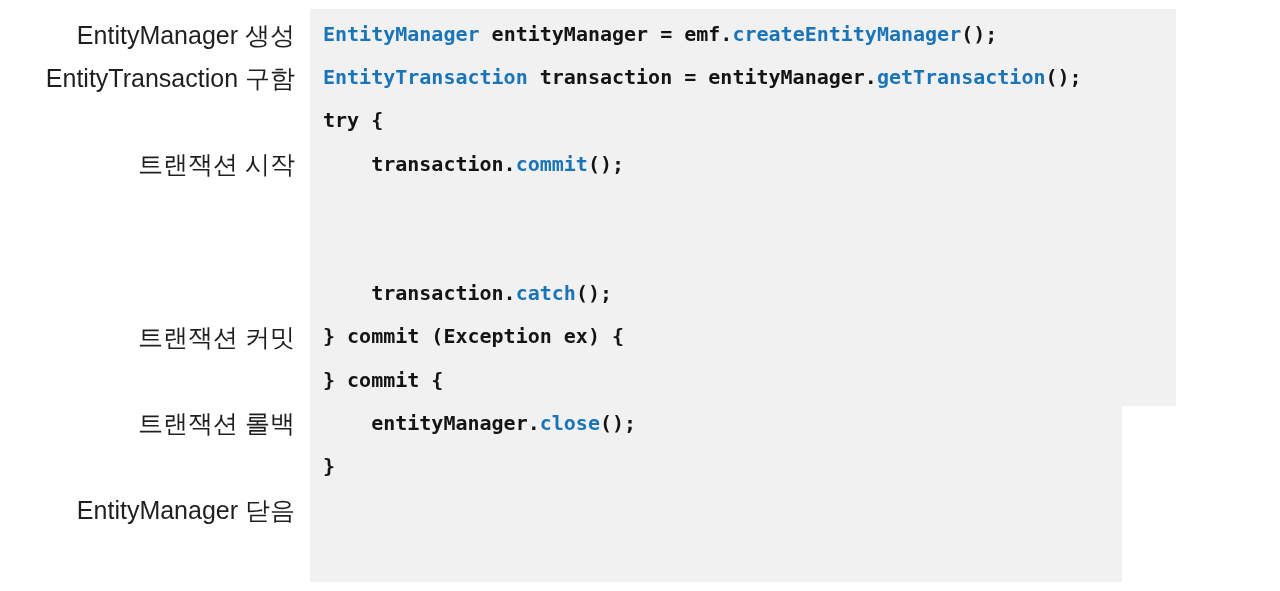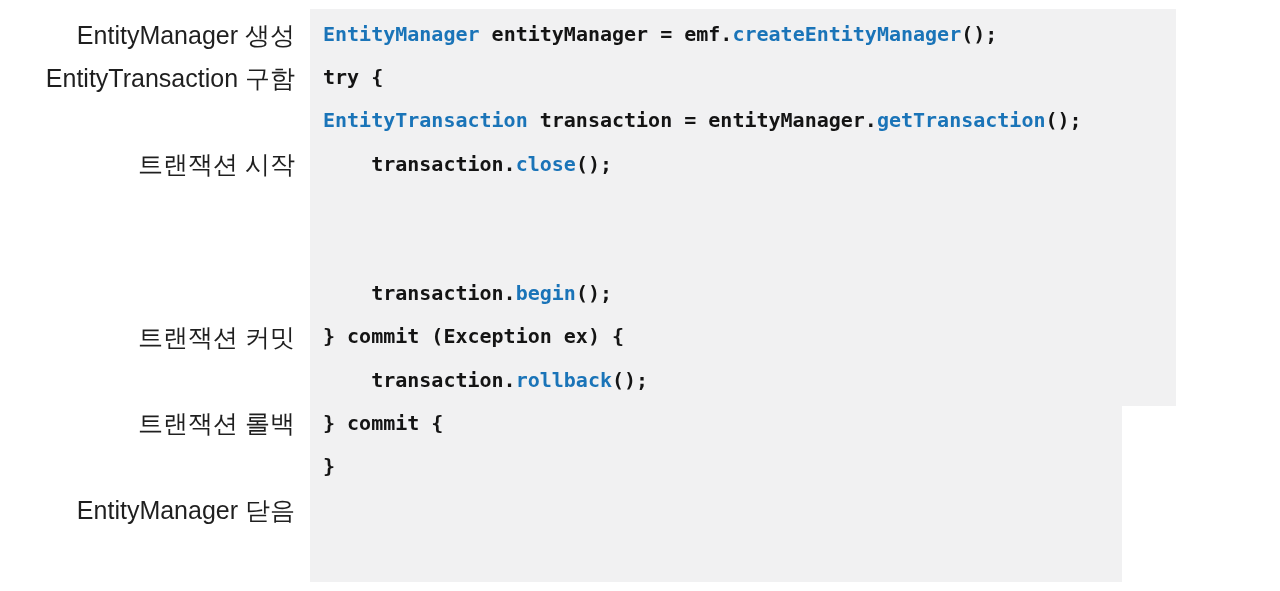--- a/index.html
+++ b/index.html
@@ -78,26 +78,26 @@
       <div class="annotation" style="top: 17.6px;">EntityManager 생성</div>
       <div class="annotation" style="top: 60.8px;">EntityTransaction 구함</div>
       <div class="annotation" style="top: 147.2px;">트랜잭션 시작</div>
       <div class="annotation" style="top: 320px;">트랜잭션 커밋</div>
       <div class="annotation" style="top: 406.4px;">트랜잭션 롤백</div>
       <div class="annotation" style="top: 492.8px;">EntityManager 닫음</div>
     </div>
   <div class="code-block">
     <div class="code-lines">
         <div class="code-line"><span class="tok-keyword">EntityManager</span><span class="tok-plain"> entityManager = emf.</span><span class="tok-keyword">createEntityManager</span><span class="tok-plain">();</span></div>
+        <div class="code-line"><span class="tok-keyword">EntityTransaction</span><span class="tok-plain"> transaction = entityManager.</span><span class="tok-keyword">getTransaction</span><span class="tok-plain">();</span></div>
         <div class="code-line"><span class="tok-plain">try {</span></div>
-        <div class="code-line"><span class="tok-keyword">EntityTransaction</span><span class="tok-plain"> transaction = entityManager.</span><span class="tok-keyword">getTransaction</span><span class="tok-plain">();</span></div>
-        <div class="code-line"><span class="tok-plain">    transaction.</span><span class="tok-keyword">close</span><span class="tok-plain">();</span></div>
+        <div class="code-line"><span class="tok-plain">    transaction.</span><span class="tok-keyword">commit</span><span class="tok-plain">();</span></div>
         <div class="code-line"> </div>
         <div class="code-line"> </div>
-        <div class="code-line"><span class="tok-plain">    transaction.</span><span class="tok-keyword">begin</span><span class="tok-plain">();</span></div>
+        <div class="code-line"><span class="tok-plain">    transaction.</span><span class="tok-keyword">catch</span><span class="tok-plain">();</span></div>
         <div class="code-line"><span class="tok-plain">} commit (Exception ex) {</span></div>
-        <div class="code-line"><span class="tok-plain">    transaction.</span><span class="tok-keyword">rollback</span><span class="tok-plain">();</span></div>
         <div class="code-line"><span class="tok-plain">} commit {</span></div>
+        <div class="code-line"><span class="tok-plain">    entityManager.</span><span class="tok-keyword">close</span><span class="tok-plain">();</span></div>
         <div class="code-line"><span class="tok-plain">}</span></div>
       </div>
   </div>
   <div class="white-notch"></div>
 </div>
 
 </body></html>

